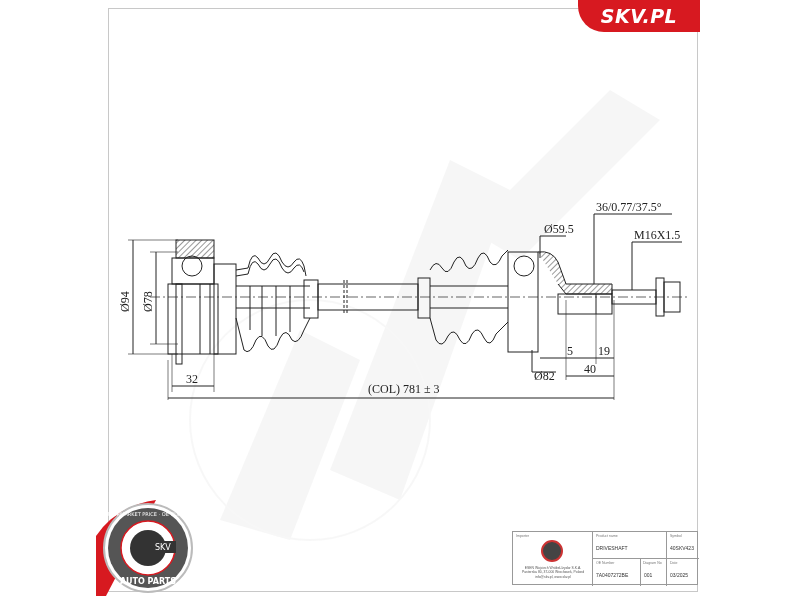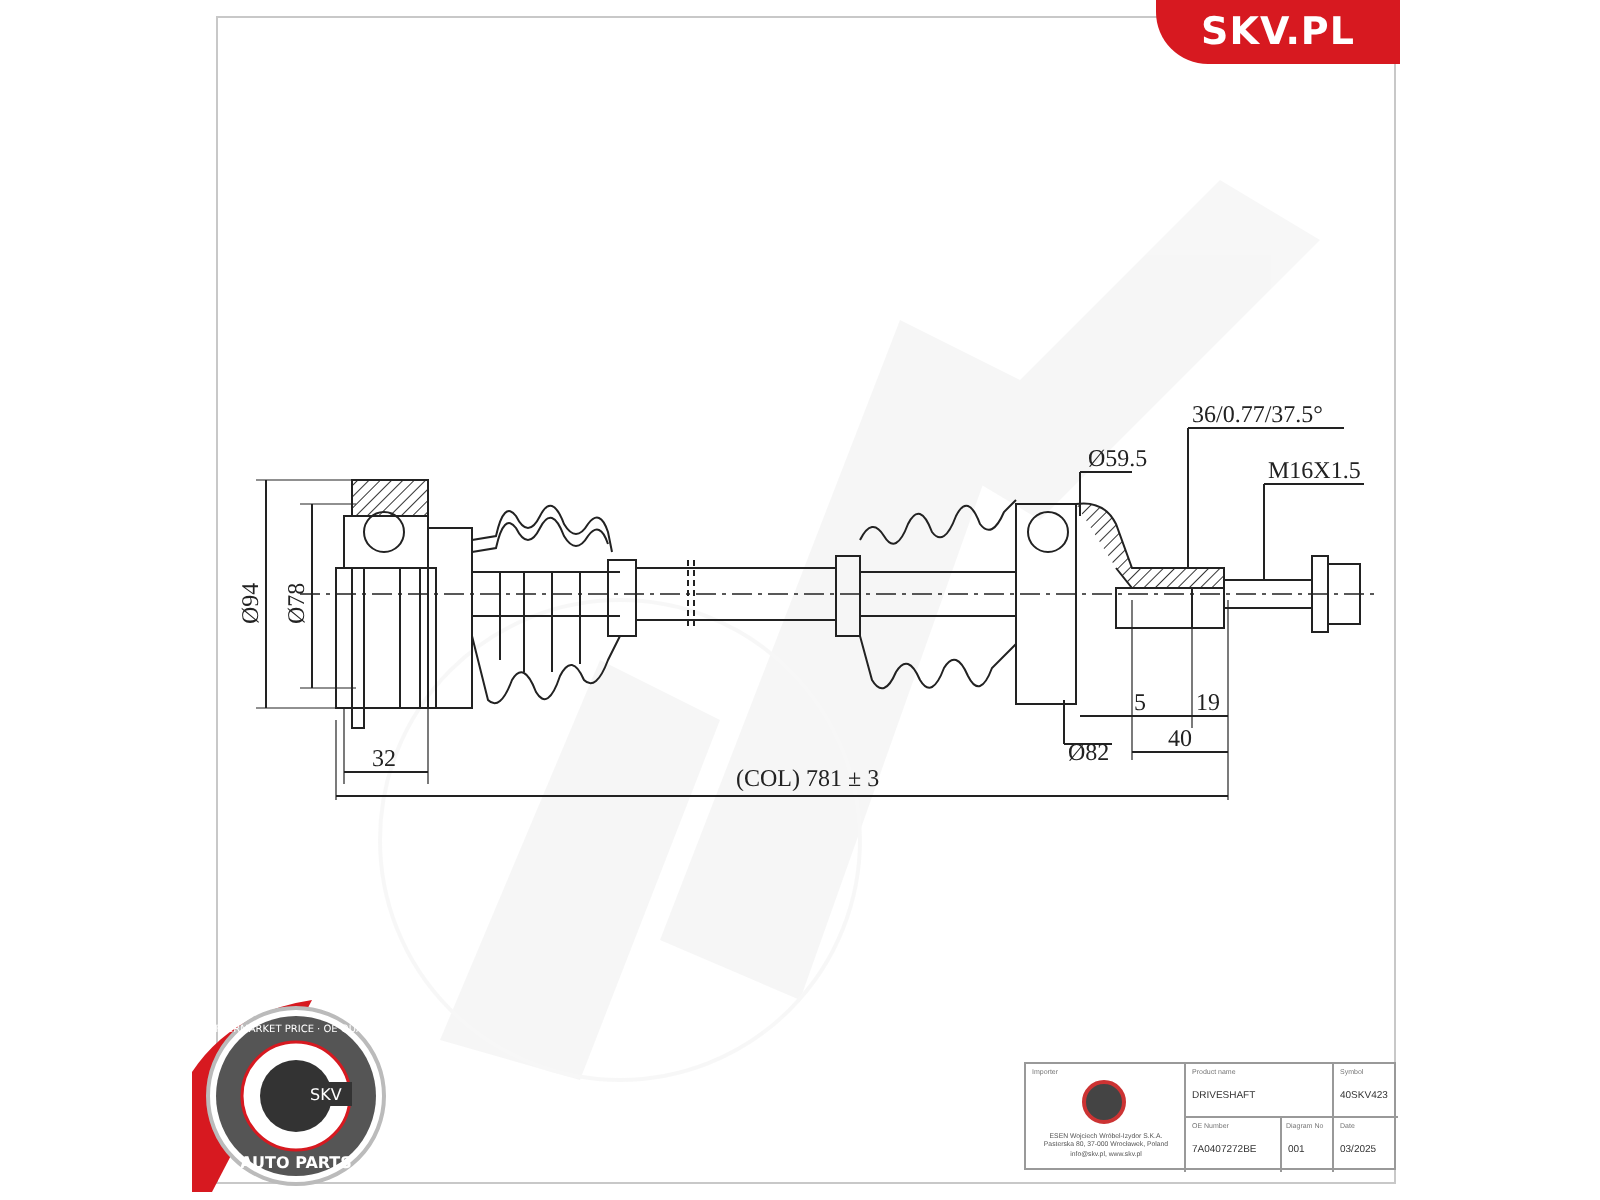--- a/index.html
+++ b/index.html
@@ -1,19 +1,19 @@
 <!DOCTYPE html>
 <html><head>
 <meta charset="utf-8">
 <style>
   html,body{margin:0;padding:0;background:#ffffff;}
   body{width:800px;height:600px;position:relative;overflow:hidden;font-family:"Liberation Sans",sans-serif;}
   .frame{position:absolute;left:108px;top:8px;width:590px;height:584px;border:1px solid #c8c8c8;box-sizing:border-box;}
   .brand{position:absolute;left:578px;top:0;width:122px;height:32px;background:#d71920;border-bottom-left-radius:26px;display:flex;align-items:center;justify-content:center;}
-  .brand span{color:#fff;font-weight:bold;font-size:19px;letter-spacing:0.5px;font-family:"DejaVu Sans",sans-serif;}
+  .brand span{color:#fff;font-weight:bold;font-style:italic;font-size:19px;letter-spacing:0.5px;font-family:"DejaVu Sans",sans-serif;}
   svg.drawing{position:absolute;left:0;top:0;}
   .dim{font-family:"Liberation Serif",serif;font-size:12px;fill:#222;}
   .tb{position:absolute;left:512px;top:531px;width:186px;height:54px;border:1px solid #999;box-sizing:border-box;font-size:3.6px;color:#666;}
   .tb .cell{position:absolute;box-sizing:border-box;}
   .tb .lbl{font-size:3.5px;color:#777;}
   .tb .val{font-size:5px;color:#333;position:absolute;}
   .seal{position:absolute;left:96px;top:496px;width:104px;height:104px;text-align:center;}
 </style>
 </head>
 <body>

